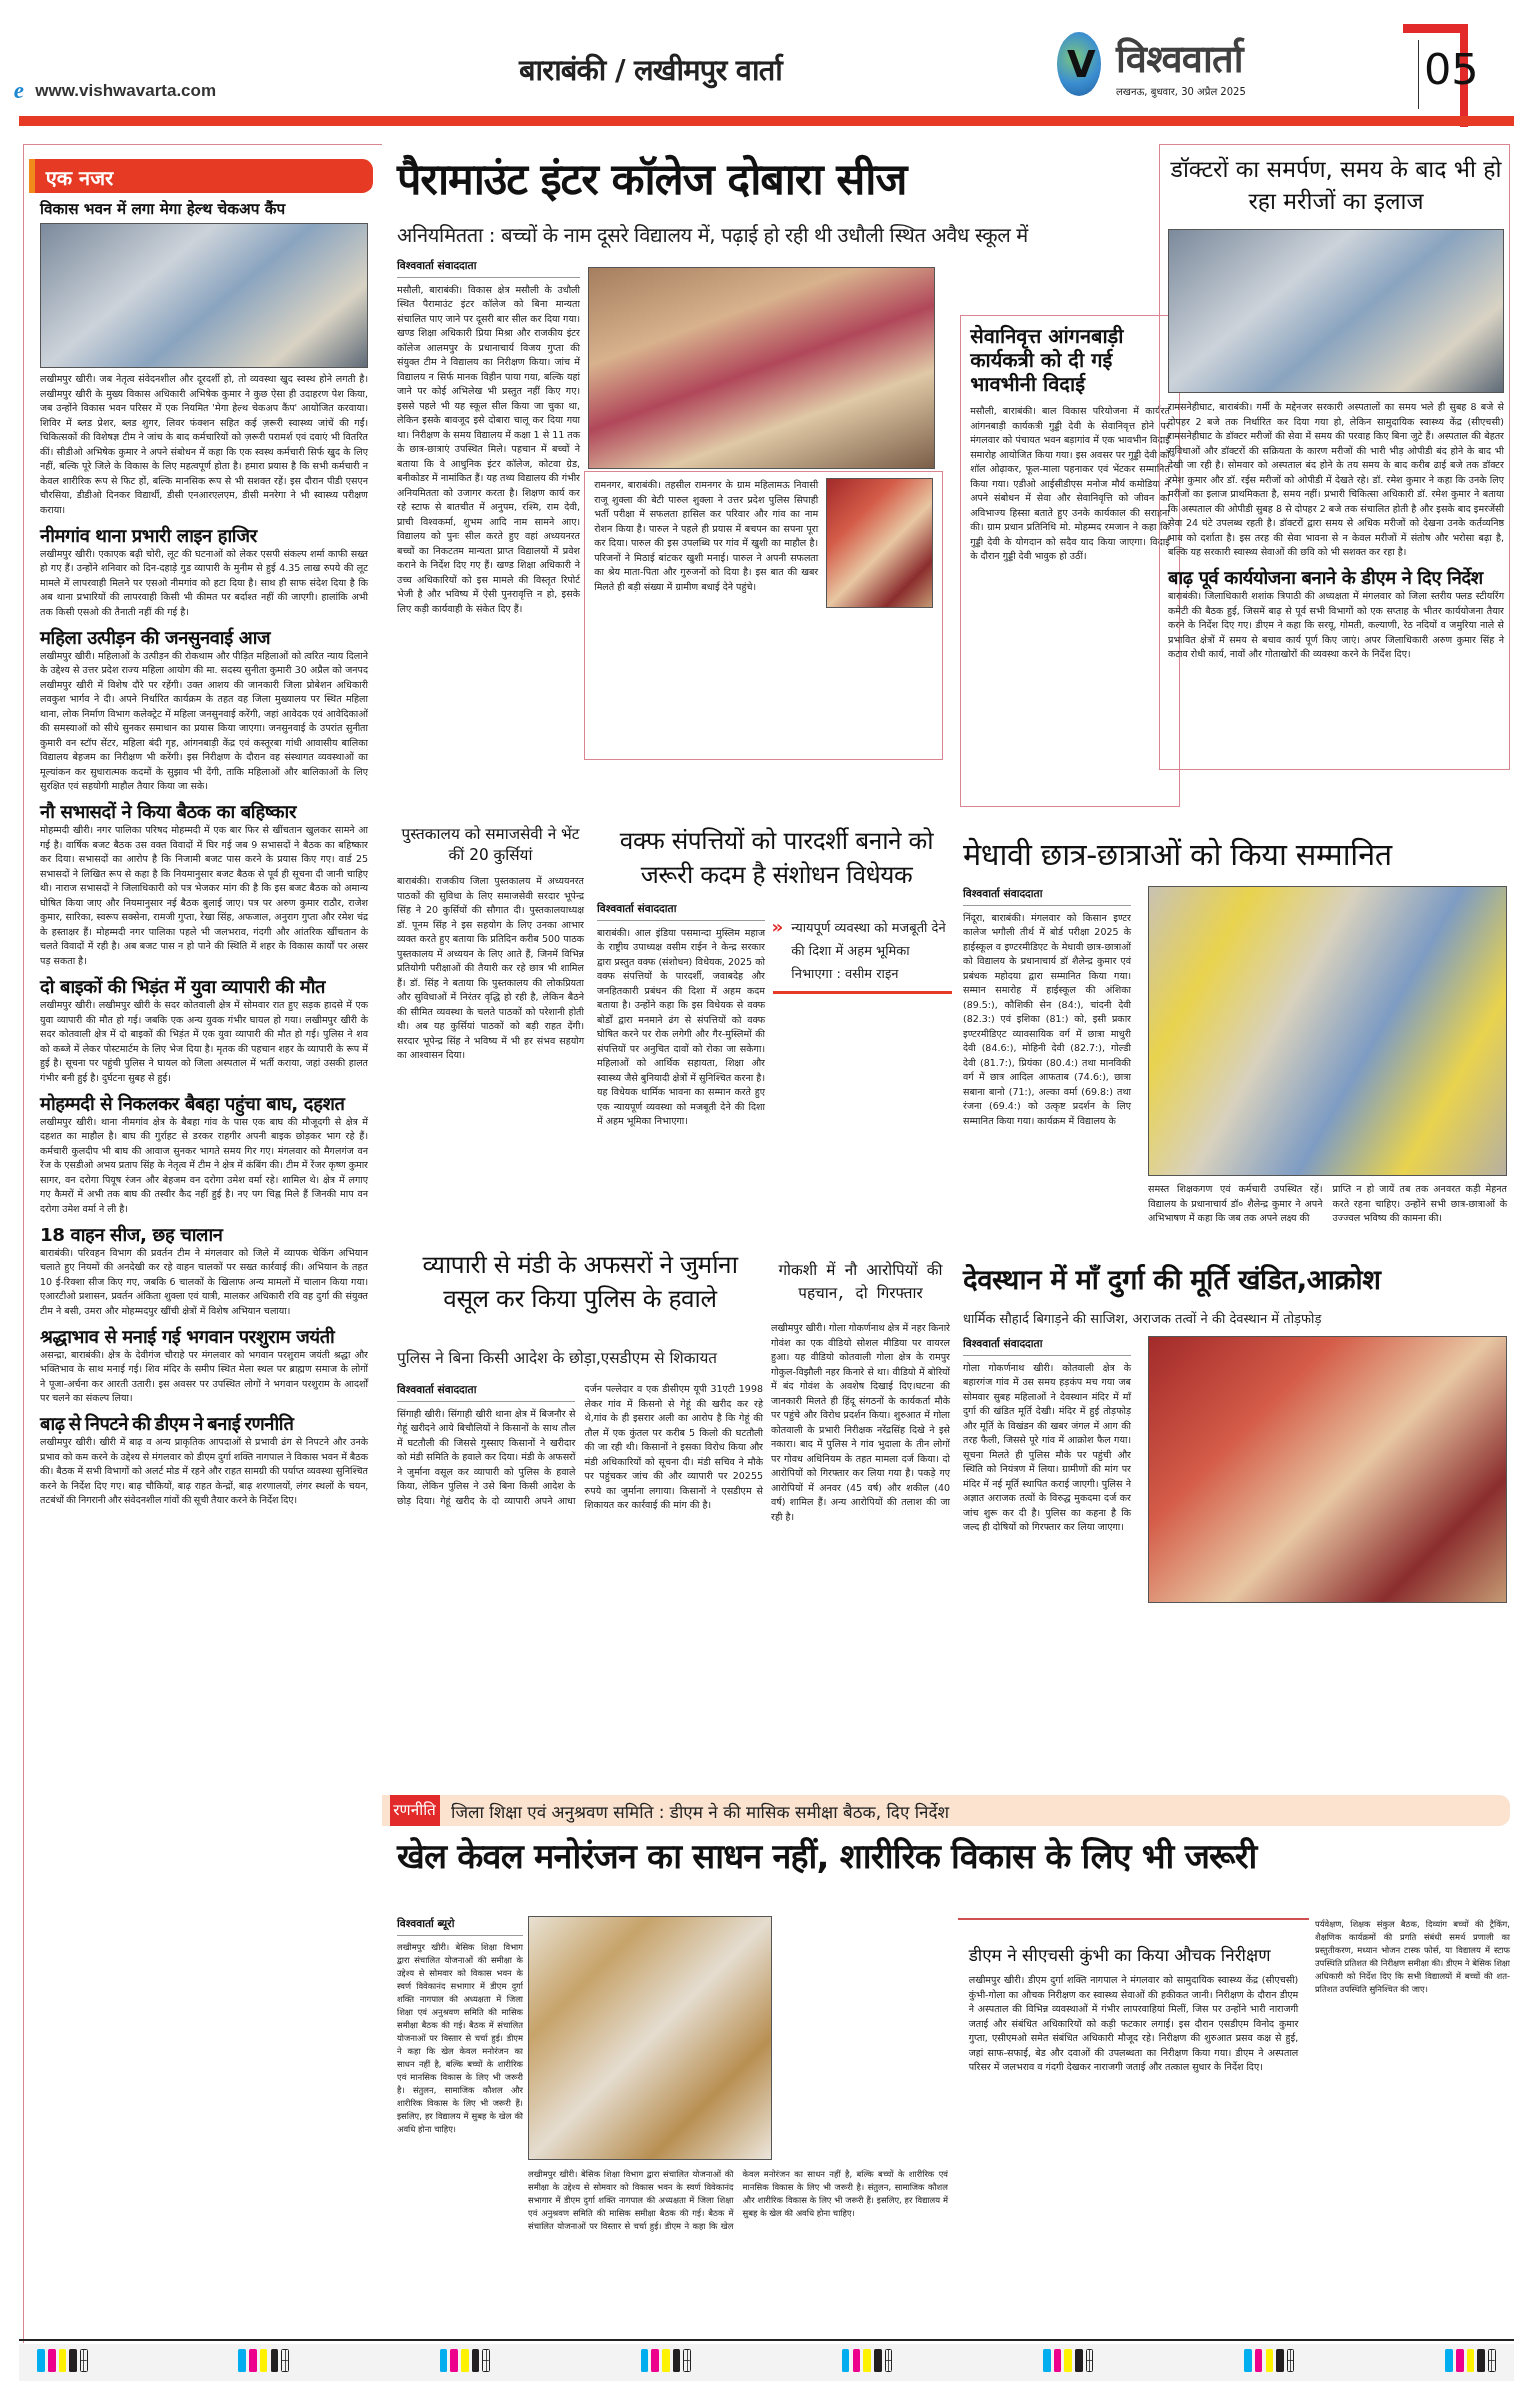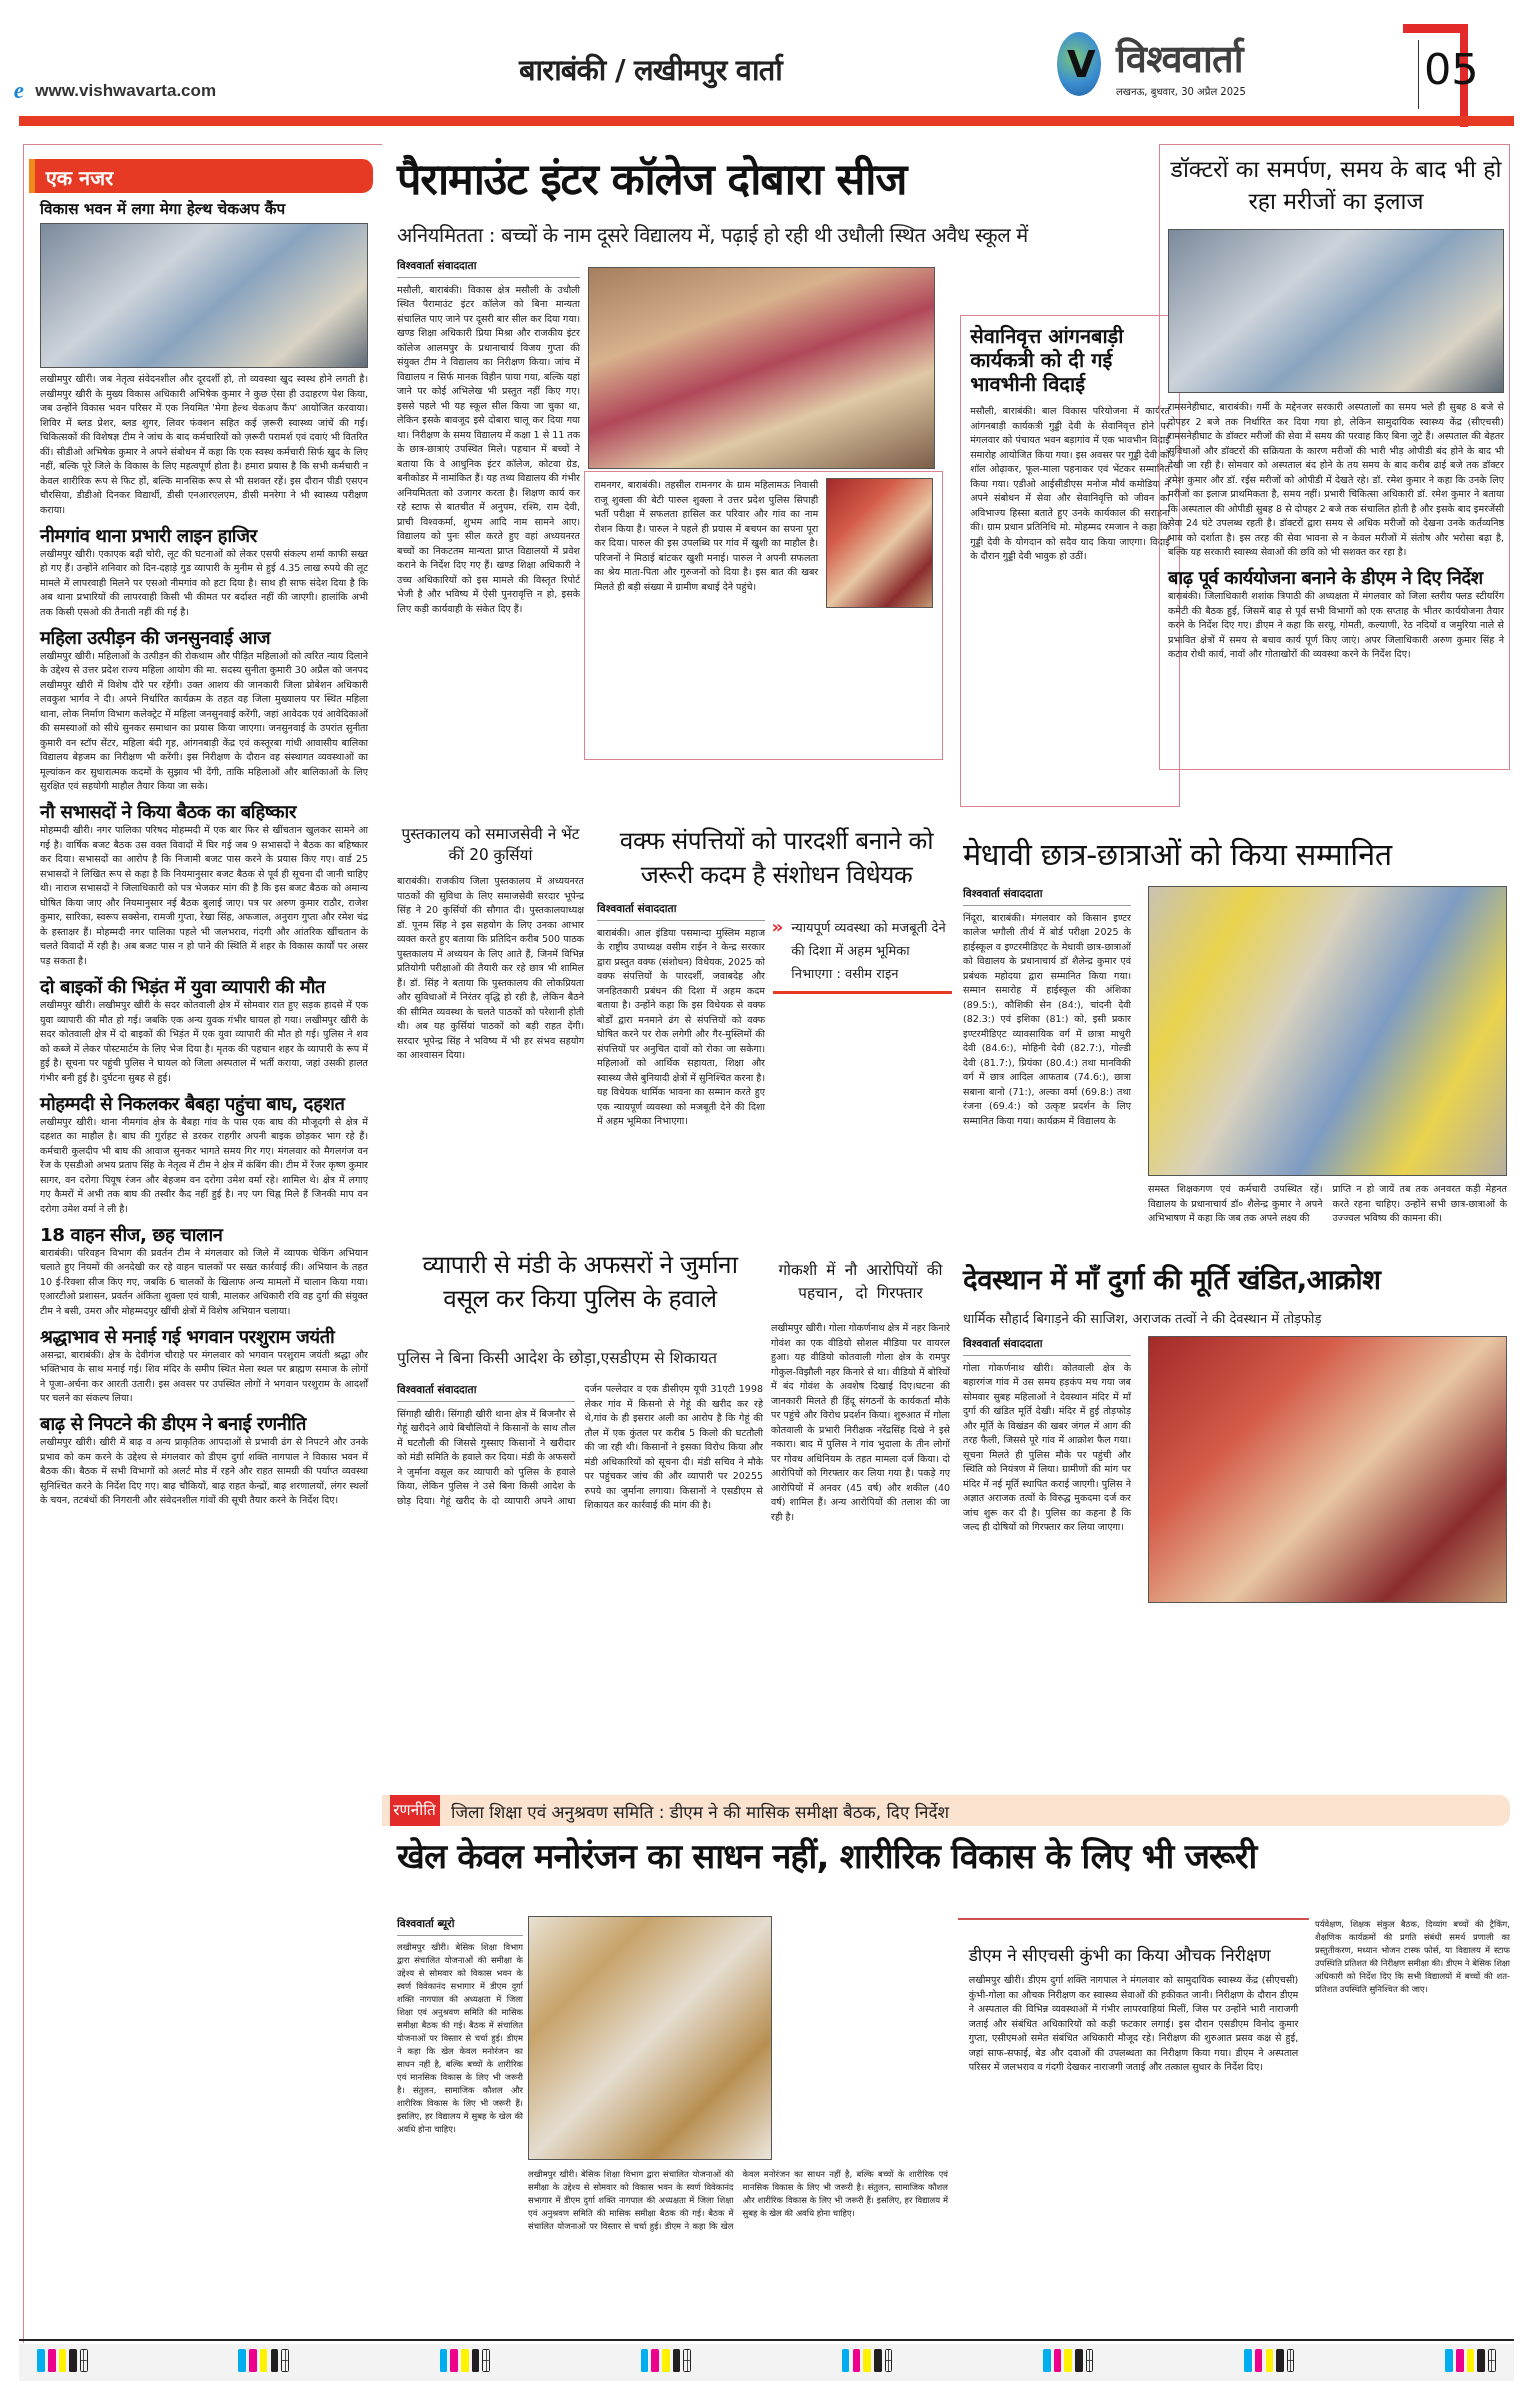--- a/index.html
+++ b/index.html
@@ -75,21 +75,21 @@
     <p class="body">लखीमपुर खीरी। थाना नीमगांव क्षेत्र के बैबहा गांव के पास एक बाघ की मौजूदगी से क्षेत्र में दहशत का माहौल है। बाघ की गुर्राहट से डरकर राहगीर अपनी बाइक छोड़कर भाग रहे हैं। कर्मचारी कुलदीप भी बाघ की आवाज सुनकर भागते समय गिर गए। मंगलवार को मैगलगंज वन रेंज के एसडीओ अभय प्रताप सिंह के नेतृत्व में टीम ने क्षेत्र में कंबिंग की। टीम में रेंजर कृष्ण कुमार सागर, वन दरोगा पियूष रंजन और बेहजम वन दरोगा उमेश वर्मा रहे। शामिल थे। क्षेत्र में लगाए गए कैमरों में अभी तक बाघ की तस्वीर कैद नहीं हुई है। नए पग चिह्न मिले हैं जिनकी माप वन दरोगा उमेश वर्मा ने ली है।</p>
   </div>
   <div style="margin-top:4.6px;">
     <div class="sub-head">18 वाहन सीज, छह चालान</div>
     <p class="body">बाराबंकी। परिवहन विभाग की प्रवर्तन टीम ने मंगलवार को जिले में व्यापक चेकिंग अभियान चलाते हुए नियमों की अनदेखी कर रहे वाहन चालकों पर सख्त कार्रवाई की। अभियान के तहत 10 ई-रिक्शा सीज किए गए, जबकि 6 चालकों के खिलाफ अन्य मामलों में चालान किया गया। एआरटीओ प्रशासन, प्रवर्तन अंकिता शुक्ला एवं यात्री, मालकर अधिकारी रवि वह दुर्गा की संयुक्त टीम ने बसी, उमरा और मोहम्मदपुर खींची क्षेत्रों में विशेष अभियान चलाया।</p>
   </div>
   <div style="margin-top:4.6px;">
     <div class="sub-head">श्रद्धाभाव से मनाई गई भगवान परशुराम जयंती</div>
     <p class="body">असन्द्रा, बाराबंकी। क्षेत्र के देवीगंज चौराहे पर मंगलवार को भगवान परशुराम जयंती श्रद्धा और भक्तिभाव के साथ मनाई गई। शिव मंदिर के समीप स्थित मेला स्थल पर ब्राह्मण समाज के लोगों ने पूजा-अर्चना कर आरती उतारी। इस अवसर पर उपस्थित लोगों ने भगवान परशुराम के आदर्शों पर चलने का संकल्प लिया।</p>
   </div>
-  <div style="margin-top:4.6px;">
+  <div style="margin-top:4.6px;font-family:Liberation Serif, serif;">
     <div class="sub-head">बाढ़ से निपटने की डीएम ने बनाई रणनीति</div>
     <p class="body">लखीमपुर खीरी। खीरी में बाढ़ व अन्य प्राकृतिक आपदाओं से प्रभावी ढंग से निपटने और उनके प्रभाव को कम करने के उद्देश्य से मंगलवार को डीएम दुर्गा शक्ति नागपाल ने विकास भवन में बैठक की। बैठक में सभी विभागों को अलर्ट मोड में रहने और राहत सामग्री की पर्याप्त व्यवस्था सुनिश्चित करने के निर्देश दिए गए। बाढ़ चौकियों, बाढ़ राहत केन्द्रों, बाढ़ शरणालयों, लंगर स्थलों के चयन, तटबंधों की निगरानी और संवेदनशील गांवों की सूची तैयार करने के निर्देश दिए।</p>
   </div>
 </div>
 
 <div class="abs headline" style="left:397px;top:148px;font-size:43px;letter-spacing:-1.1px;">पैरामाउंट इंटर कॉलेज दोबारा सीज</div>
 <div class="abs" style="left:397px;top:221px;font-size:20px;color:#222;letter-spacing:-0.4px;">अनियमितता : बच्चों के नाम दूसरे विद्यालय में, पढ़ाई हो रही थी उधौली स्थित अवैध स्कूल में</div>
 <div class="abs" style="left:397px;top:258px;width:183px;">
   <div class="byline">विश्ववार्ता संवाददाता</div>
   <p class="body">मसौली, बाराबंकी। विकास क्षेत्र मसौली के उधौली स्थित पैरामाउंट इंटर कॉलेज को बिना मान्यता संचालित पाए जाने पर दूसरी बार सील कर दिया गया। खण्ड शिक्षा अधिकारी प्रिया मिश्रा और राजकीय इंटर कॉलेज आलमपुर के प्रधानाचार्य विजय गुप्ता की संयुक्त टीम ने विद्यालय का निरीक्षण किया। जांच में विद्यालय न सिर्फ मानक विहीन पाया गया, बल्कि यहां जाने पर कोई अभिलेख भी प्रस्तुत नहीं किए गए। इससे पहले भी यह स्कूल सील किया जा चुका था, लेकिन इसके बावजूद इसे दोबारा चालू कर दिया गया था। निरीक्षण के समय विद्यालय में कक्षा 1 से 11 तक के छात्र-छात्राएं उपस्थित मिले। पहचान में बच्चों ने बताया कि वे आधुनिक इंटर कॉलेज, कोटवा ग्रेड, बनीकोडर में नामांकित हैं। यह तथ्य विद्यालय की गंभीर अनियमितता को उजागर करता है। शिक्षण कार्य कर रहे स्टाफ से बातचीत में अनुपम, रश्मि, राम देवी, प्राची विश्वकर्मा, शुभम आदि नाम सामने आए। विद्यालय को पुनः सील करते हुए वहां अध्ययनरत बच्चों का निकटतम मान्यता प्राप्त विद्यालयों में प्रवेश कराने के निर्देश दिए गए हैं। खण्ड शिक्षा अधिकारी ने उच्च अधिकारियों को इस मामले की विस्तृत रिपोर्ट भेजी है और भविष्य में ऐसी पुनरावृत्ति न हो, इसके लिए कड़ी कार्यवाही के संकेत दिए हैं।</p>

